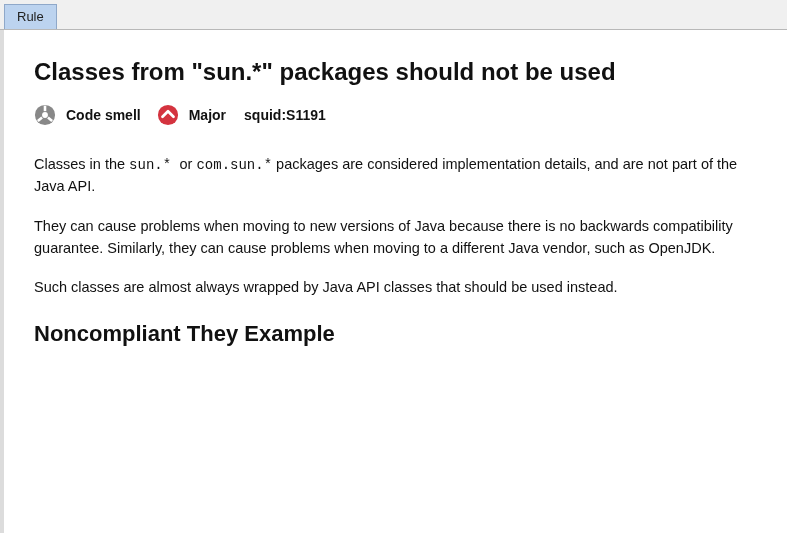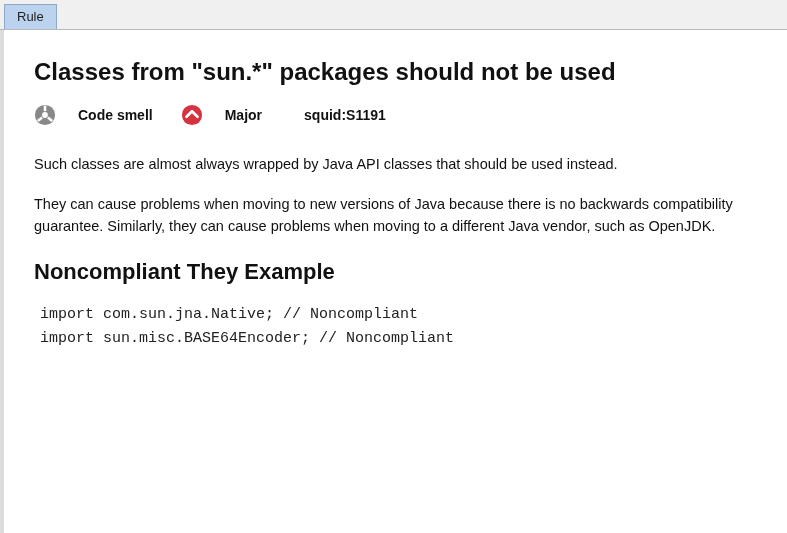--- a/index.html
+++ b/index.html
@@ -44,33 +44,33 @@
   }
   h1.rule-title {
     font-size: 24px;
     font-weight: 700;
     margin: 8px 0 18px 0;
     color: #111;
   }
   .meta-row {
     display: flex;
     align-items: center;
-    gap: 22px;
+    gap: 10px;
     margin-bottom: 28px;
   }
   .meta-row .label {
     font-size: 14px;
     font-weight: 700;
     color: #111;
   }
   .meta-row .rule-key {
     font-size: 14px;
     font-weight: 700;
     color: #111;
-    margin-left: 20px;
+    margin-left: 8px;
   }
   .icon {
     display: inline-flex;
     align-items: center;
     justify-content: center;
     width: 22px;
     height: 22px;
     flex-shrink: 0;
   }
   .desc p {
@@ -127,22 +127,23 @@
         <circle cx="12" cy="12" r="11" fill="#d4333f"></circle>
         <path d="M6 14 L12 8 L18 14" stroke="#fff" stroke-width="3" fill="none" stroke-linecap="round" stroke-linejoin="round"></path>
       </svg>
     </span>
     <span class="label">Major</span>
 
     <span class="rule-key">squid:S1191</span>
   </div>
 
   <div class="desc">
+    <p>
+      <span>Classes in the </span><span class="mono">sun.* </span><span>or </span><span class="mono">com.sun.*</span><span> packages are considered implementation details, and are not part of the Java API.</span>
+    </p>
+    <p>They can cause problems when moving to new versions of Java because there is no backwards compatibility guarantee. Similarly, they can cause problems when moving to a different Java vendor, such as OpenJDK.</p>
     <p>Such classes are almost always wrapped by Java API classes that should be used instead.</p>
-    <p>They can cause problems when moving to new versions of Java because there is no backwards compatibility guarantee. Similarly, they can cause problems when moving to a different Java vendor, such as OpenJDK.</p>
   </div>
 
   <h2 class="section">Noncompliant They Example</h2>
 
-  <pre class="code">import com.sun.jna.Native; // Noncompliant
-import sun.misc.BASE64Encoder; // Noncompliant</pre>
 
 </div>
 
 </body></html>

